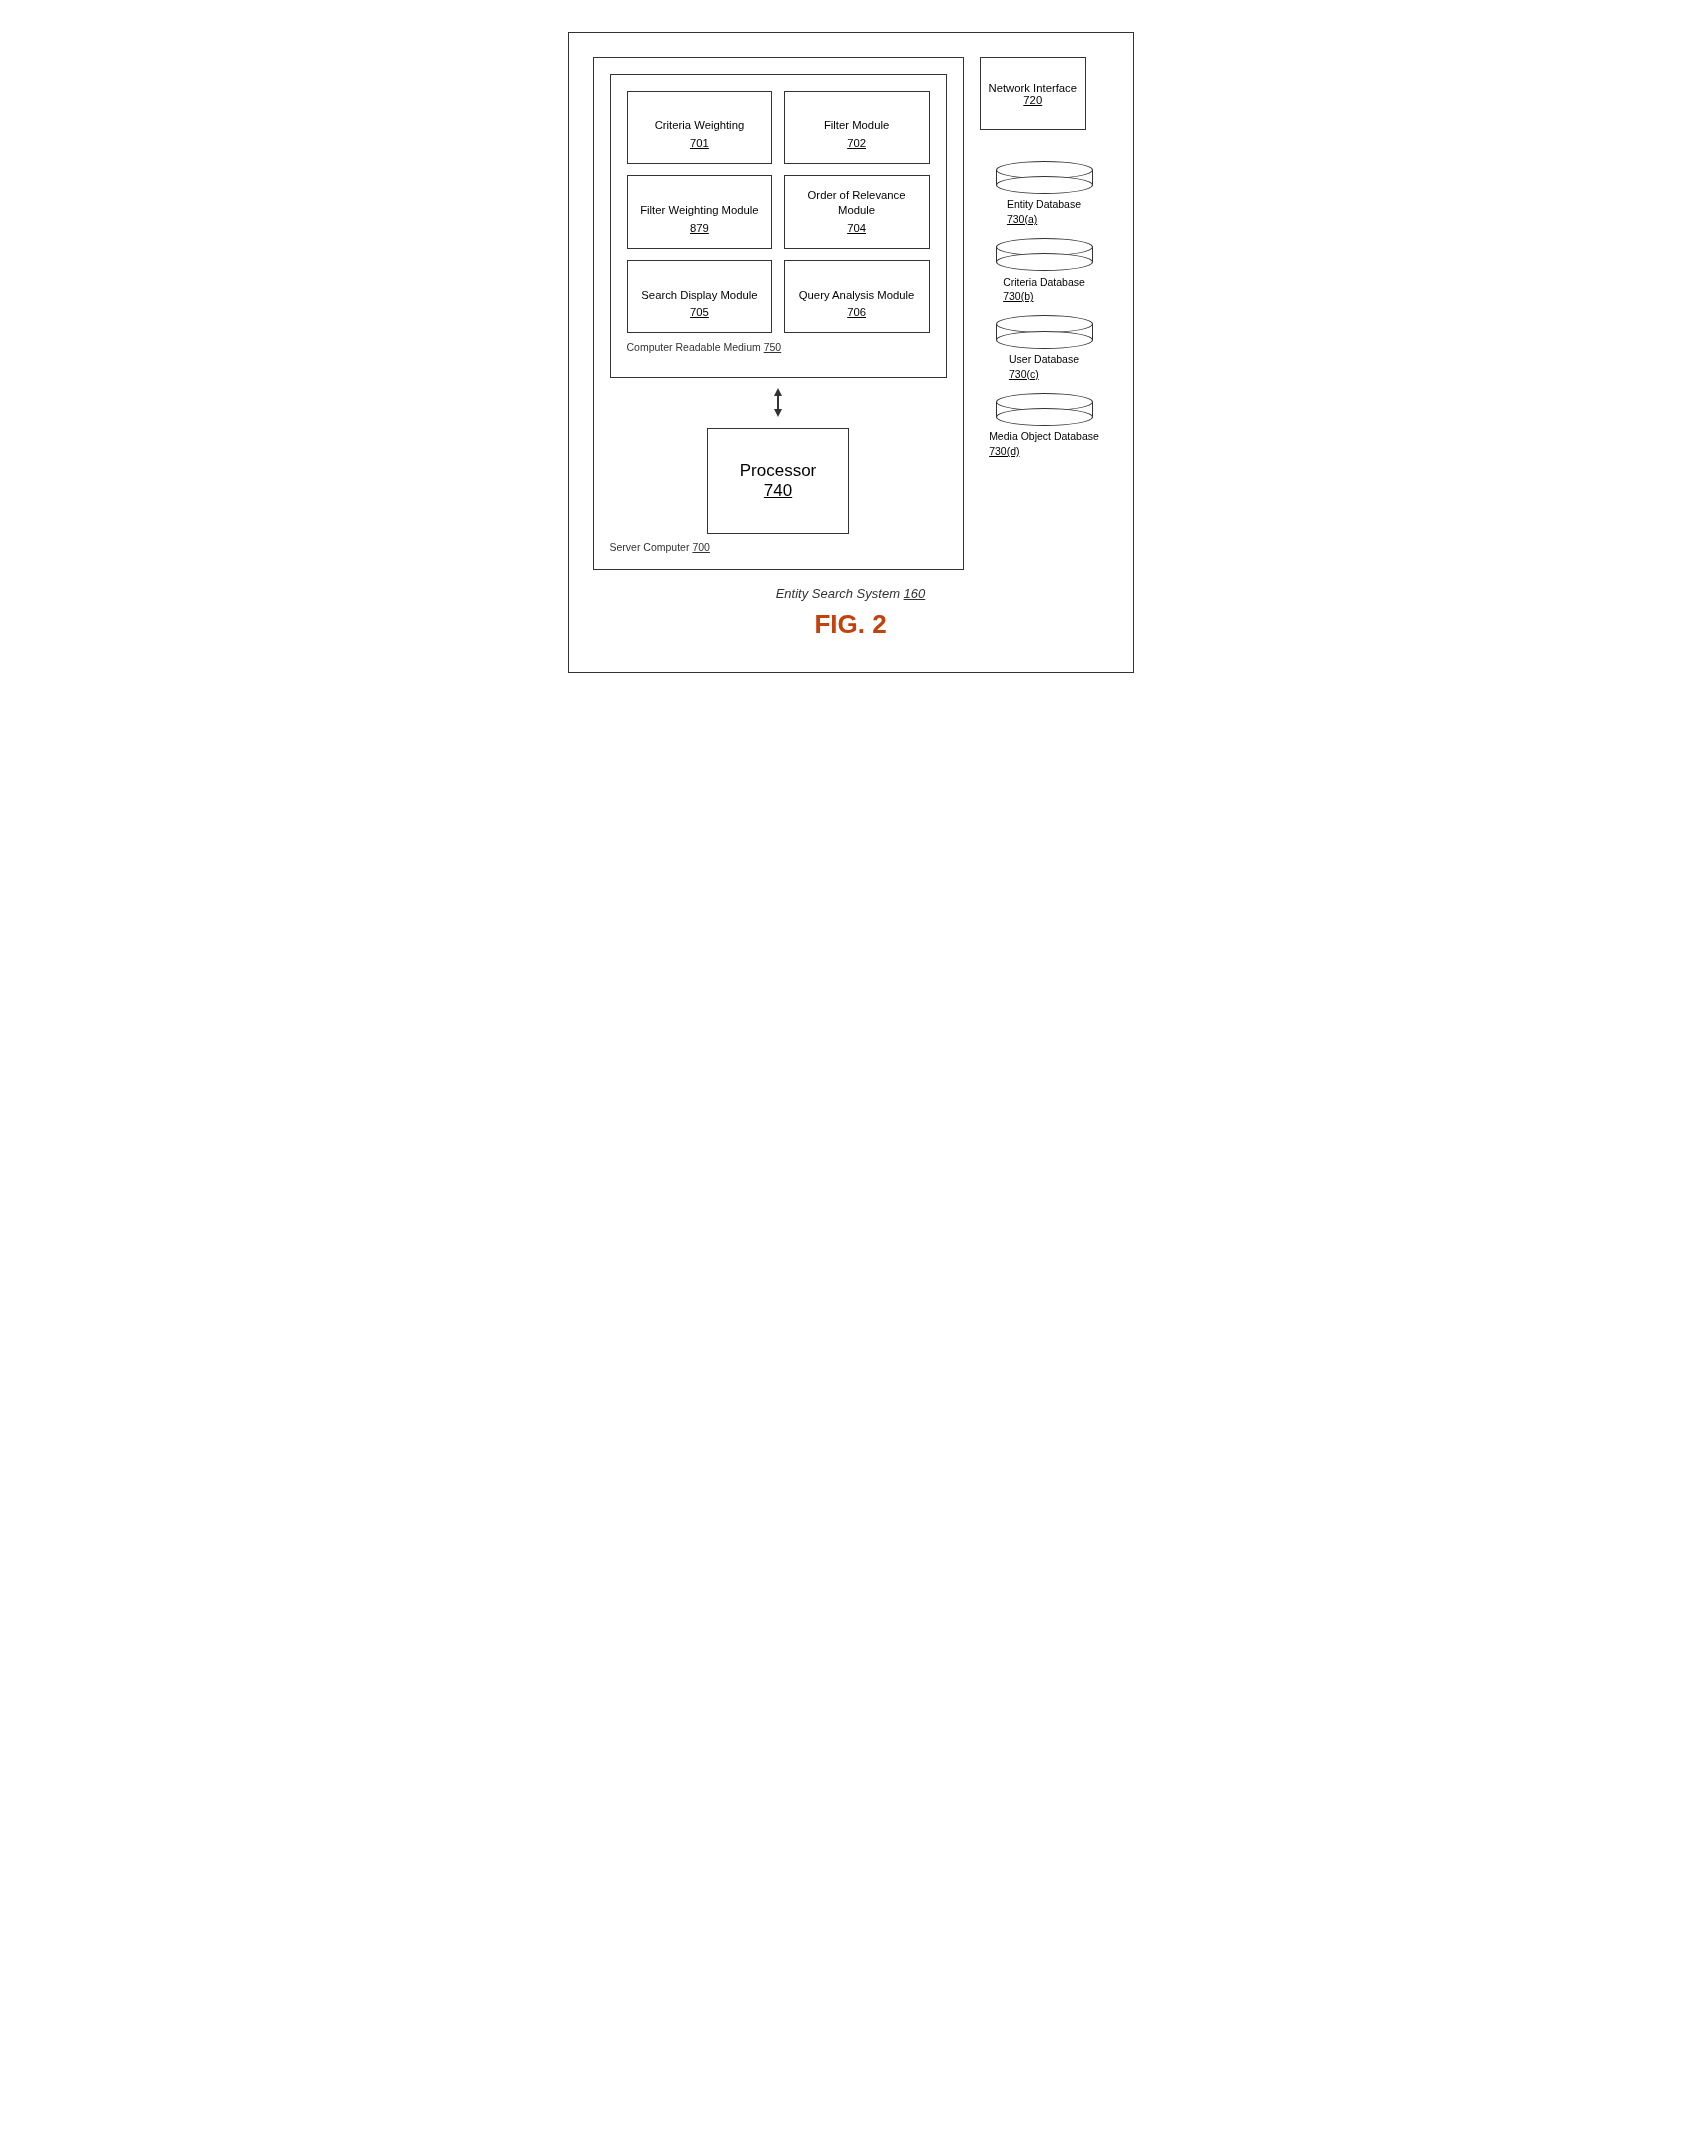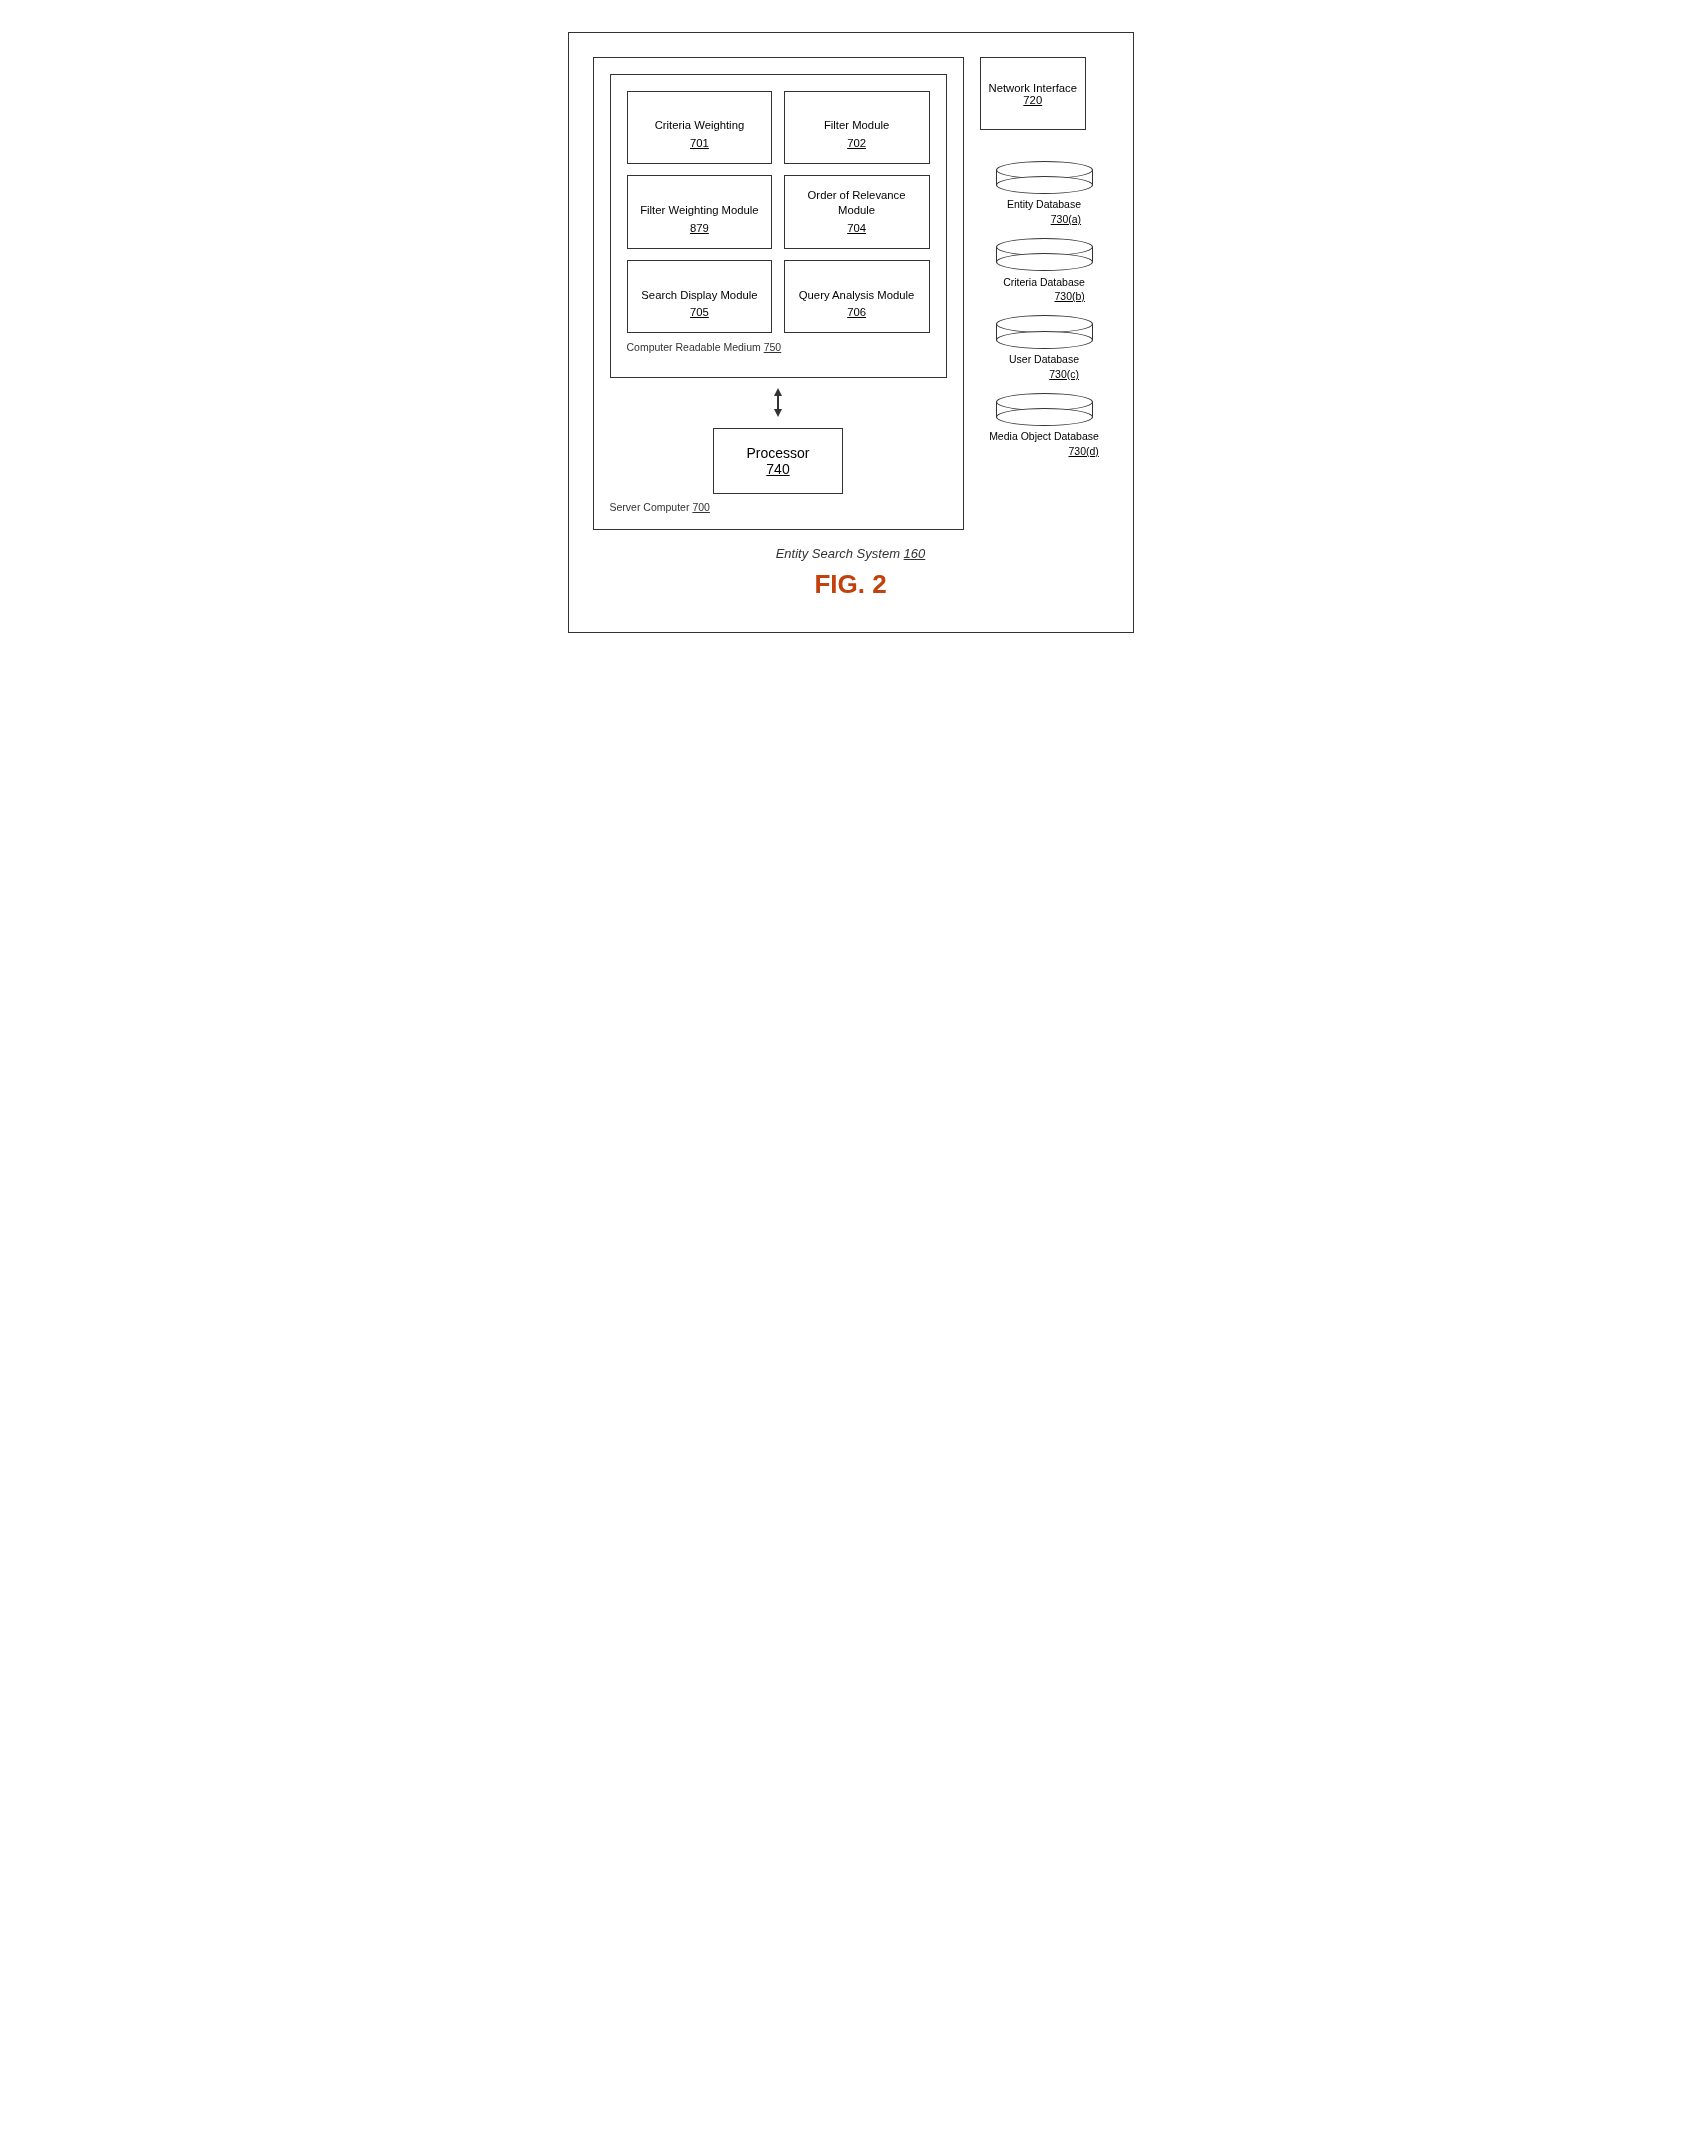--- a/index.html
+++ b/index.html
@@ -68,23 +68,23 @@
       margin-top: 1.6px;
     }
     
     .processor-section {
       display: flex;
       justify-content: center;
       margin-top: 11.3px;
     }
     .processor-box {
       border: 1.6px solid #333;
-      padding: 16px 32px;
+      padding: 32px 32px;
       text-align: center;
-      font-size: 14px;
+      font-size: 17px;
       background: #fff;
     }
     .processor-box u {
       text-decoration: underline;
     }
     
     .diagram-wrapper {
       display: flex;
       flex-direction: row;
       gap: 16px;
@@ -155,21 +155,21 @@
       width: 97px;
       height: 18px;
       border: 1.6px solid #333;
       border-radius: 50%;
       background: #fff;
       position: relative;
       z-index: 2;
       margin-top: -9px;
     }
     .db-label {
-      text-align: right;
+      text-align: left;
       font-size: 10.5px;
       line-height: 1.4;
       margin-top: 3.2px;
     }
     .db-label u {
       text-decoration: underline;
     }
     .arrow-line-v {
       width: 1.6px;
       height: 16px;

